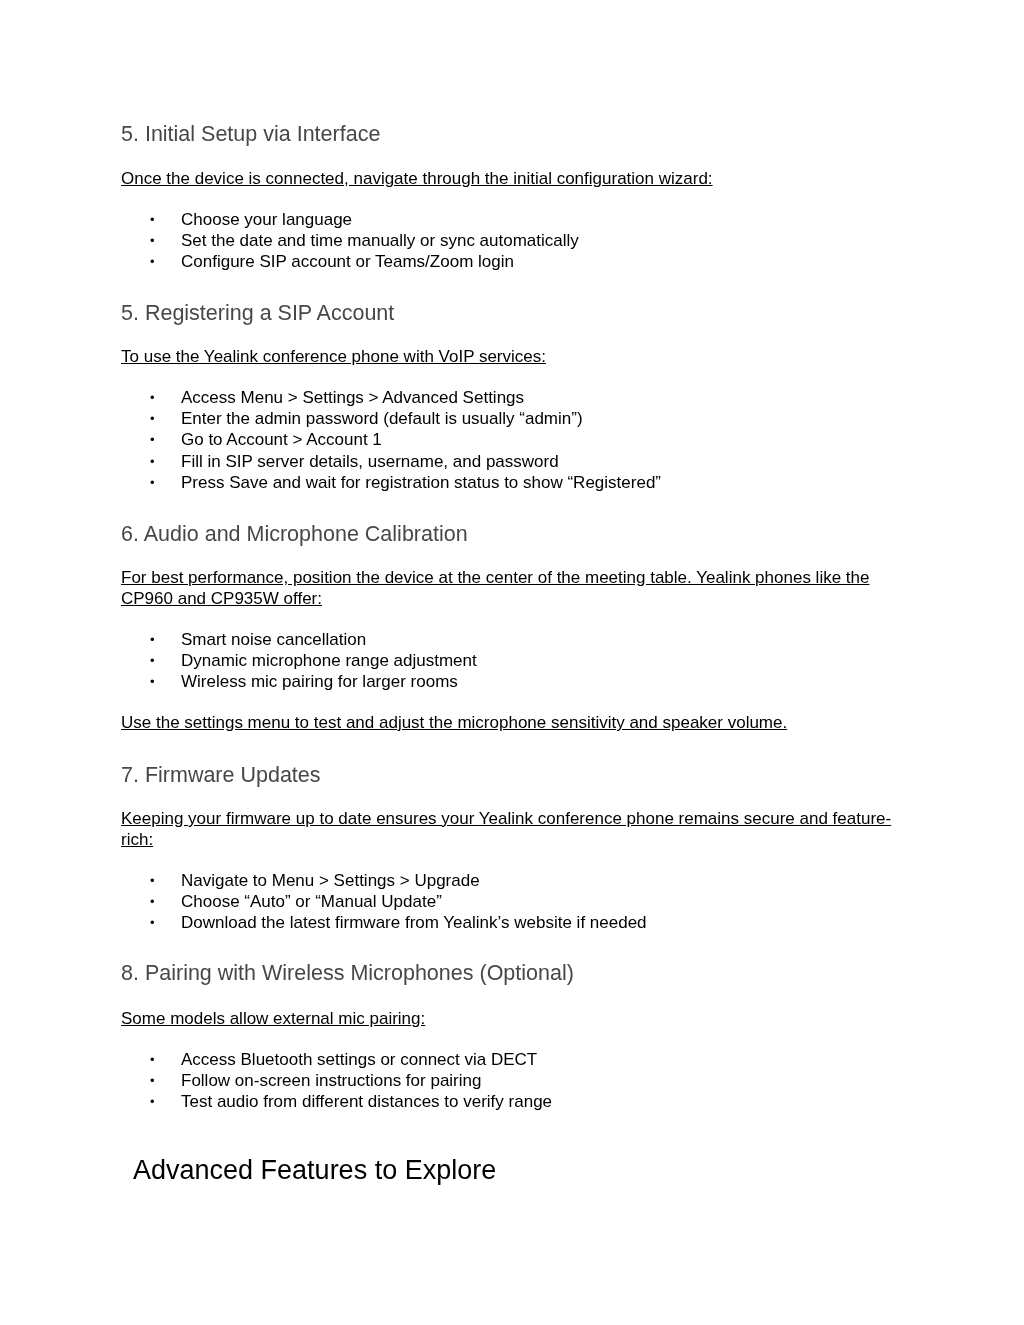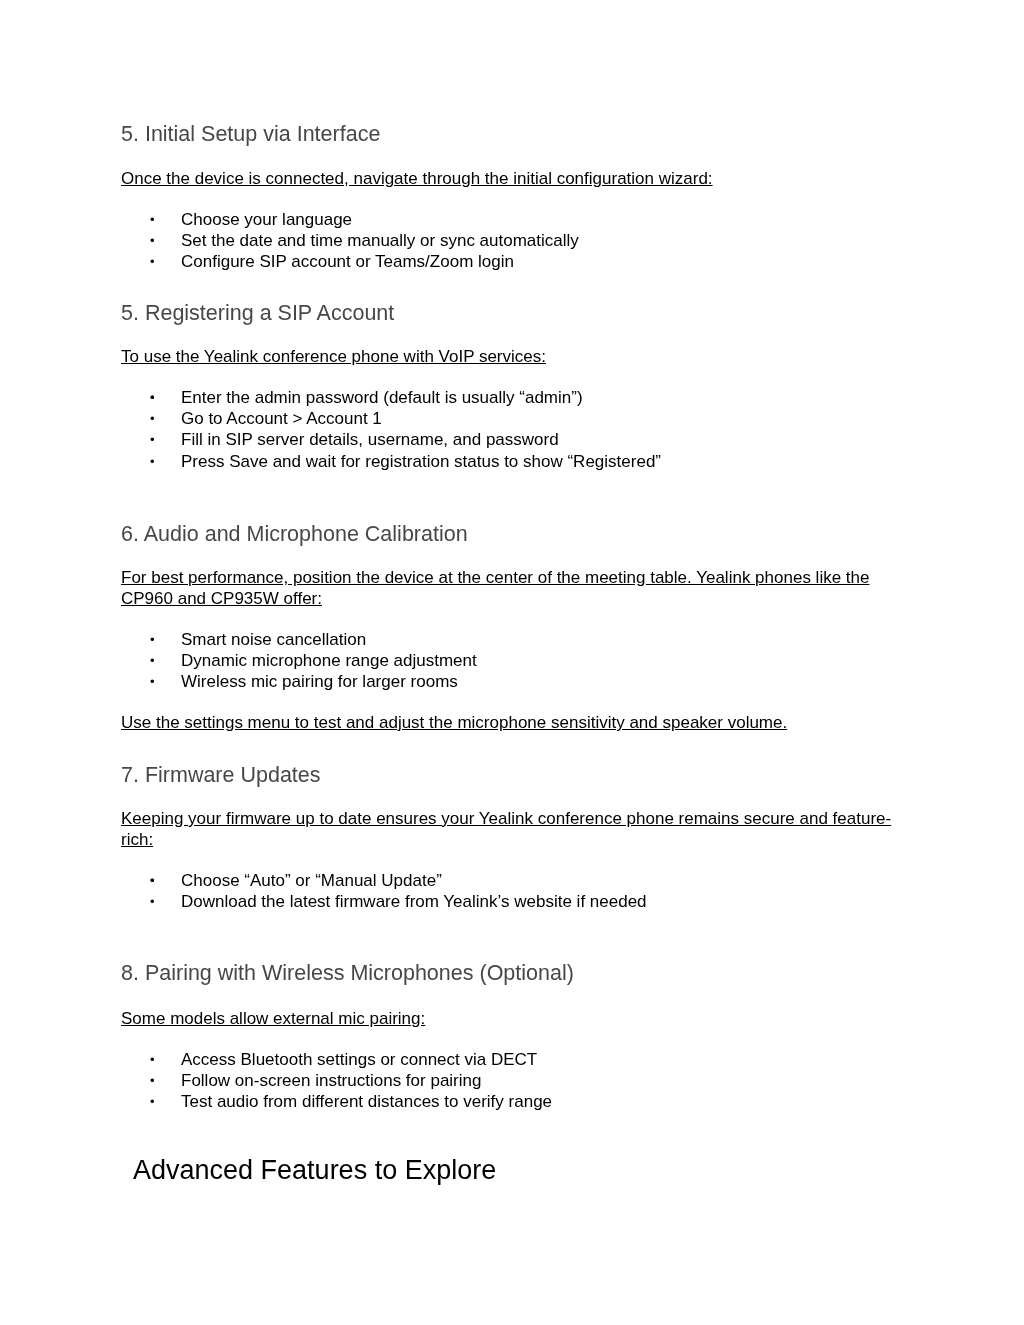--- a/index.html
+++ b/index.html
@@ -82,40 +82,40 @@
   <p class="para" style="top:168px">Once the device is connected, navigate through the initial configuration wizard:</p>
   <ul class="list" style="top:209px">
     <li><span class="bullet">•</span><span>Choose your language</span></li>
     <li><span class="bullet">•</span><span>Set the date and time manually or sync automatically</span></li>
     <li><span class="bullet">•</span><span>Configure SIP account or Teams/Zoom login</span></li>
   </ul>
 
   <h2 class="h2" style="top:303px">5. Registering a SIP Account</h2>
   <p class="para" style="top:346px">To use the Yealink conference phone with VoIP services:</p>
   <ul class="list" style="top:387px">
-    <li><span class="bullet">•</span></li>
+    <li><span class="bullet">•</span><span>Access Menu &gt; Settings &gt; Advanced Settings</span></li>
     <li><span class="bullet">•</span><span>Enter the admin password (default is usually “admin”)</span></li>
     <li><span class="bullet">•</span><span>Go to Account &gt; Account 1</span></li>
     <li><span class="bullet">•</span><span>Fill in SIP server details, username, and password</span></li>
     <li><span class="bullet">•</span><span>Press Save and wait for registration status to show “Registered”</span></li>
   </ul>
 
   <h2 class="h2" style="top:524px">6. Audio and Microphone Calibration</h2>
   <p class="para" style="top:567px">For best performance, position the device at the center of the meeting table. Yealink phones like the CP960 and CP935W offer:</p>
   <ul class="list" style="top:629px">
     <li><span class="bullet">•</span><span>Smart noise cancellation</span></li>
     <li><span class="bullet">•</span><span>Dynamic microphone range adjustment</span></li>
     <li><span class="bullet">•</span><span>Wireless mic pairing for larger rooms</span></li>
   </ul>
   <p class="para" style="top:712px">Use the settings menu to test and adjust the microphone sensitivity and speaker volume.</p>
 
   <h2 class="h2" style="top:765px">7. Firmware Updates</h2>
   <p class="para" style="top:808px">Keeping your firmware up to date ensures your Yealink conference phone remains secure and feature-rich:</p>
   <ul class="list" style="top:870px">
-    <li><span class="bullet">•</span></li>
+    <li><span class="bullet">•</span><span>Navigate to Menu &gt; Settings &gt; Upgrade</span></li>
     <li><span class="bullet">•</span><span>Choose “Auto” or “Manual Update”</span></li>
     <li><span class="bullet">•</span><span>Download the latest firmware from Yealink’s website if needed</span></li>
   </ul>
 
   <h2 class="h2" style="top:963px">8. Pairing with Wireless Microphones (Optional)</h2>
   <p class="para" style="top:1008px">Some models allow external mic pairing:</p>
   <ul class="list" style="top:1049px">
     <li><span class="bullet">•</span><span>Access Bluetooth settings or connect via DECT</span></li>
     <li><span class="bullet">•</span><span>Follow on-screen instructions for pairing</span></li>
     <li><span class="bullet">•</span><span>Test audio from different distances to verify range</span></li>

